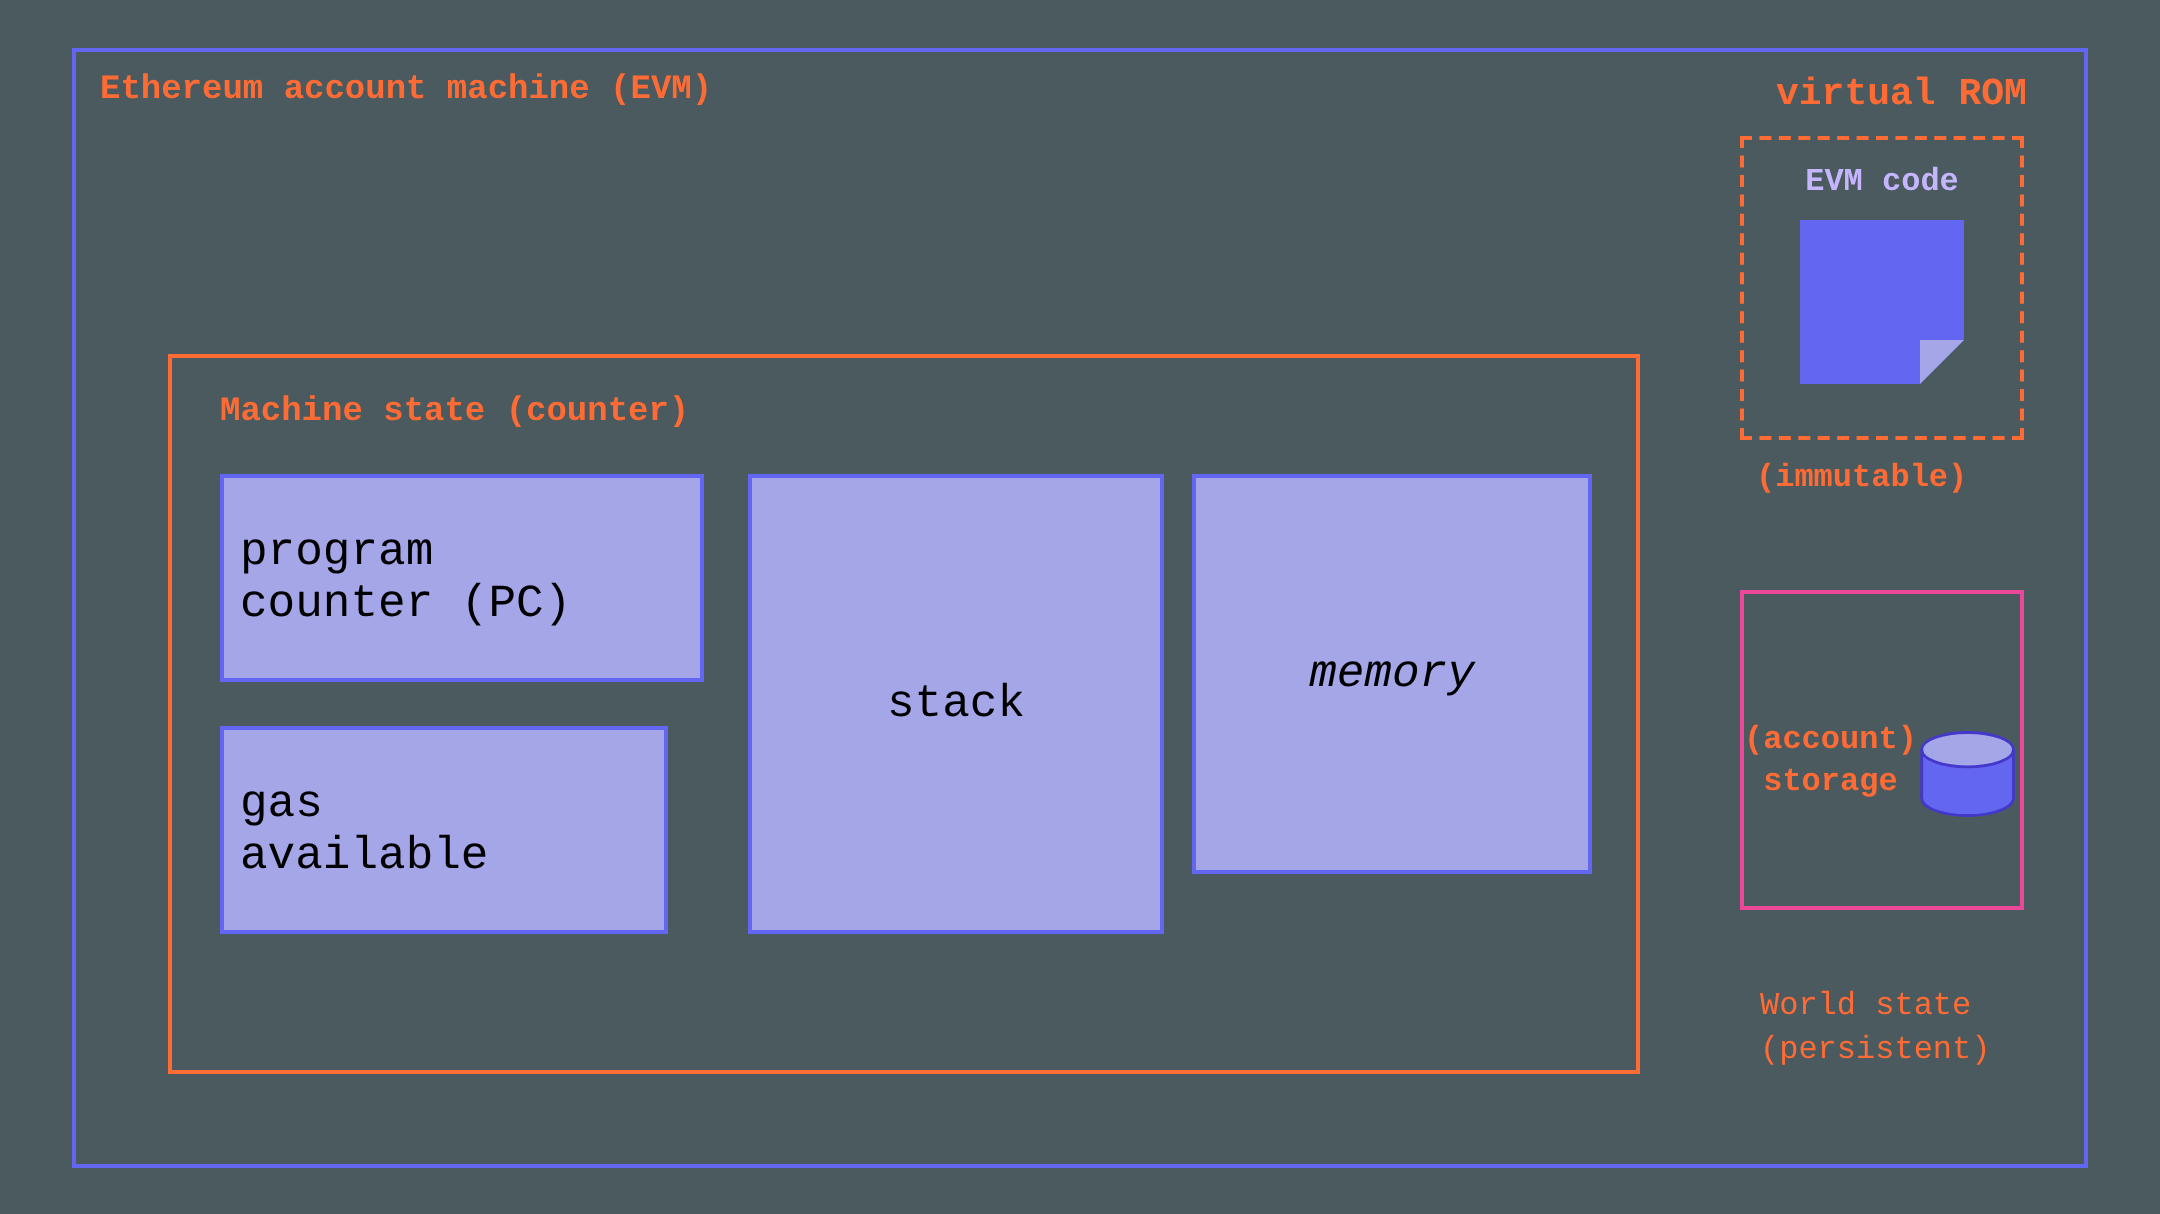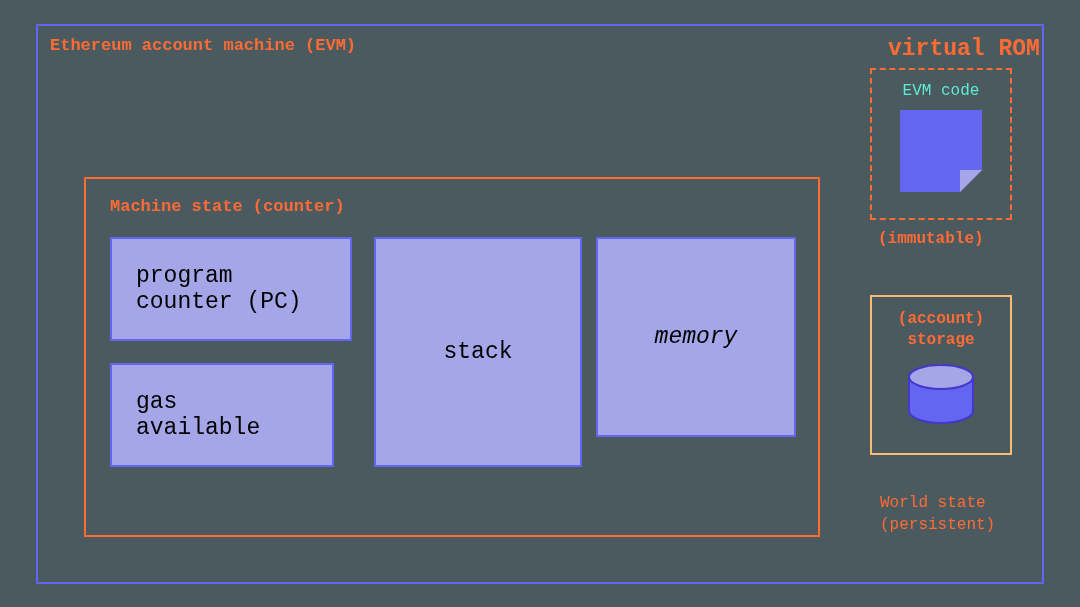--- a/index.html
+++ b/index.html
@@ -42,57 +42,57 @@
     color: #ff6b35;
     font-size: 17px;
     font-weight: bold;
   }
   .purple-box {
     position: absolute;
     background: #a5a6e8;
     border: 2px solid #6366f1;
     display: flex;
     align-items: center;
-    padding-left: 24px;
+    padding-left: 8px;
     color: #000;
     font-size: 23px;
   }
   .purple-box.centered {
     justify-content: center;
     padding-left: 0;
   }
   .pc-box { left: 110px; top: 237px; width: 242px; height: 104px; }
   .gas-box { left: 110px; top: 363px; width: 224px; height: 104px; }
   .stack-box { left: 374px; top: 237px; width: 208px; height: 230px; }
   .memory-box { left: 596px; top: 237px; width: 200px; height: 200px; font-style: italic; }
   .virtual-rom-label {
     position: absolute;
     left: 888px;
     top: 36px;
     color: #ff6b35;
-    font-size: 23px;
+    font-size: 19px;
     font-weight: bold;
     text-align: right;
   }
   .evm-code-box {
     position: absolute;
     left: 870px;
     top: 68px;
     width: 142px;
     height: 152px;
     border: 2px dashed #ff6b35;
     display: flex;
     flex-direction: column;
     align-items: center;
     padding-top: 12px;
   }
   .evm-code-label {
-    color: #5eead4;
-    font-size: 16px;
-    font-weight: normal;
+    color: #c4b5fd;
+    font-size: 16px;
+    font-weight: bold;
     margin-bottom: 10px;
   }
   .code-page-icon {
     position: relative;
     width: 82px;
     height: 82px;
     background: #6366f1;
   }
   .code-page-fold {
     position: absolute;
@@ -121,23 +121,23 @@
     color: #ff6b35;
     font-size: 16px;
     font-weight: bold;
   }
   .storage-box {
     position: absolute;
     left: 870px;
     top: 295px;
     width: 142px;
     height: 160px;
-    border: 2px solid #fdba74;
+    border: 2px solid #ec4899;
     display: flex;
-    flex-direction: column;
+    flex-direction: row;
     align-items: center;
     padding-top: 12px;
   }
   .storage-label {
     color: #ff6b35;
     font-size: 16px;
     font-weight: bold;
     line-height: 1.3;
     text-align: center;
   }

